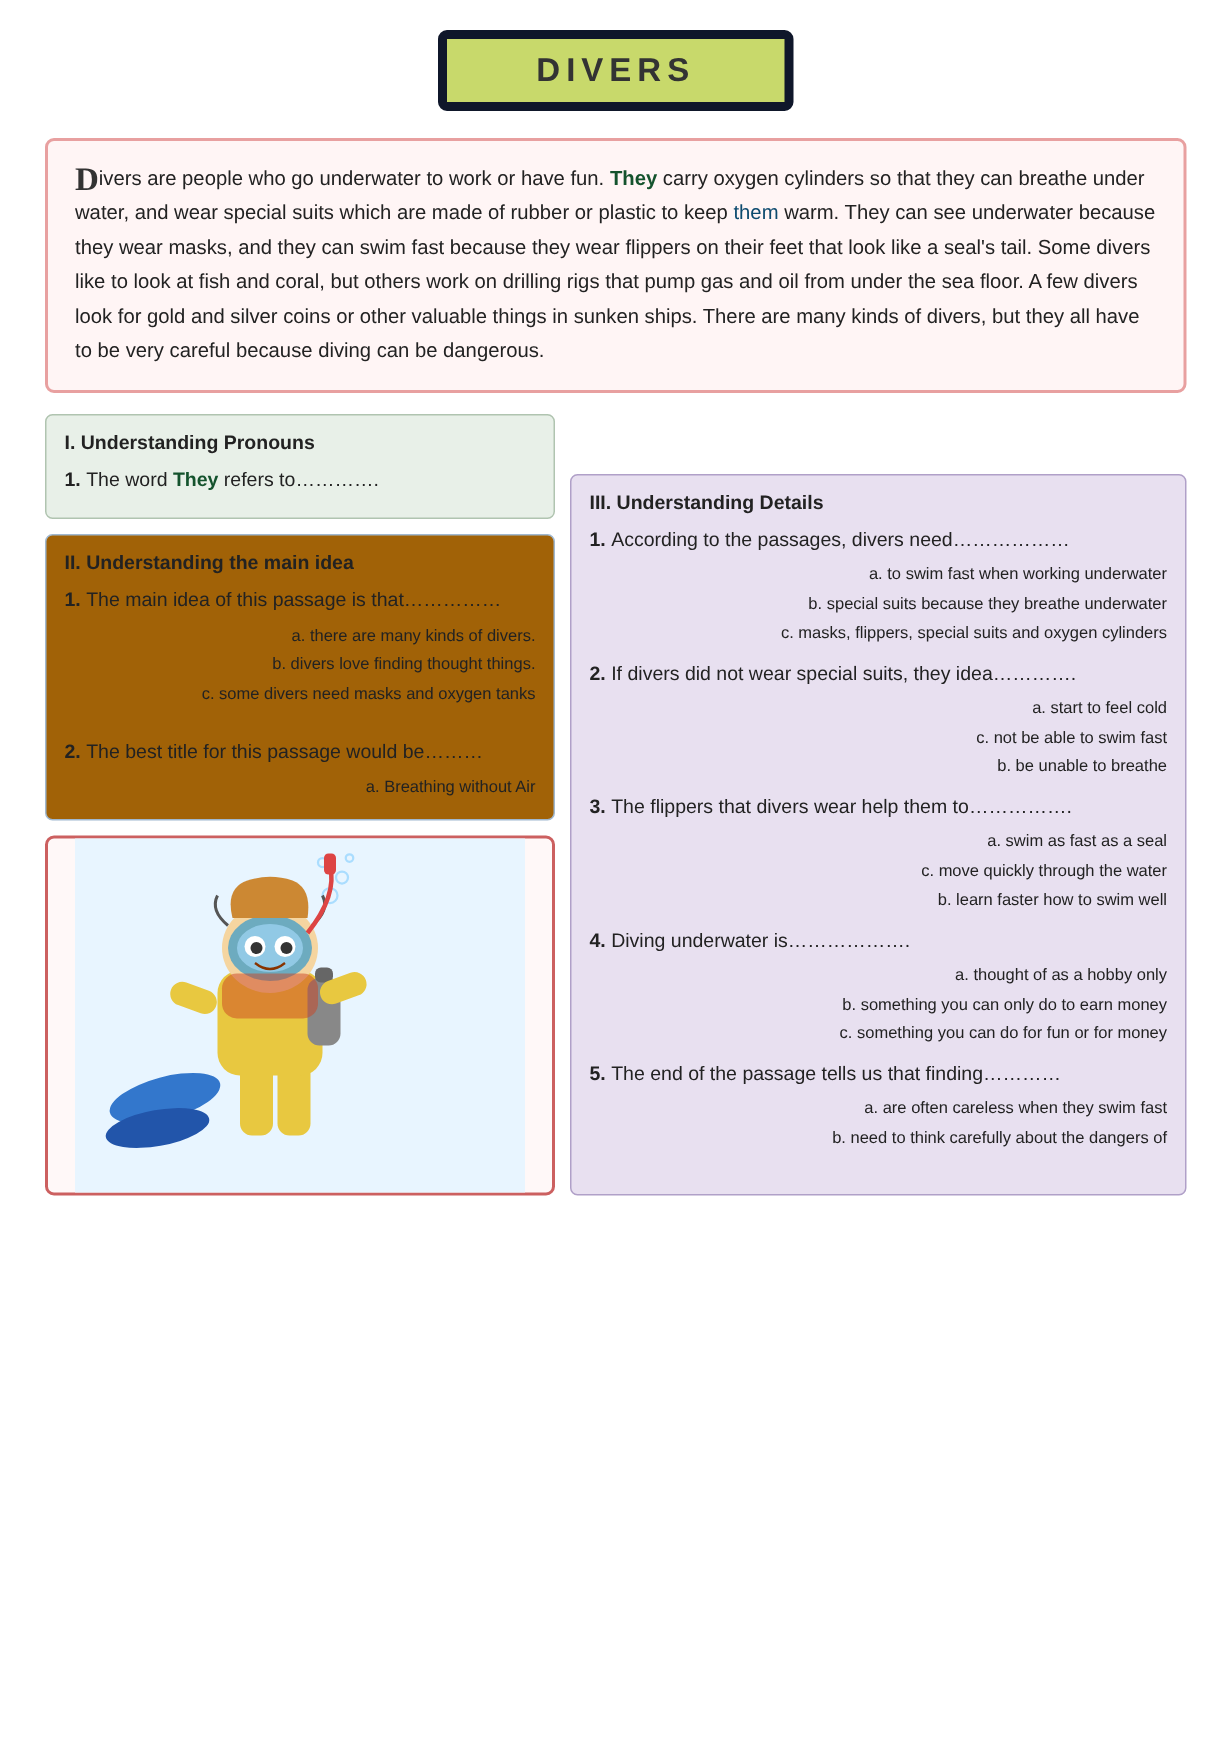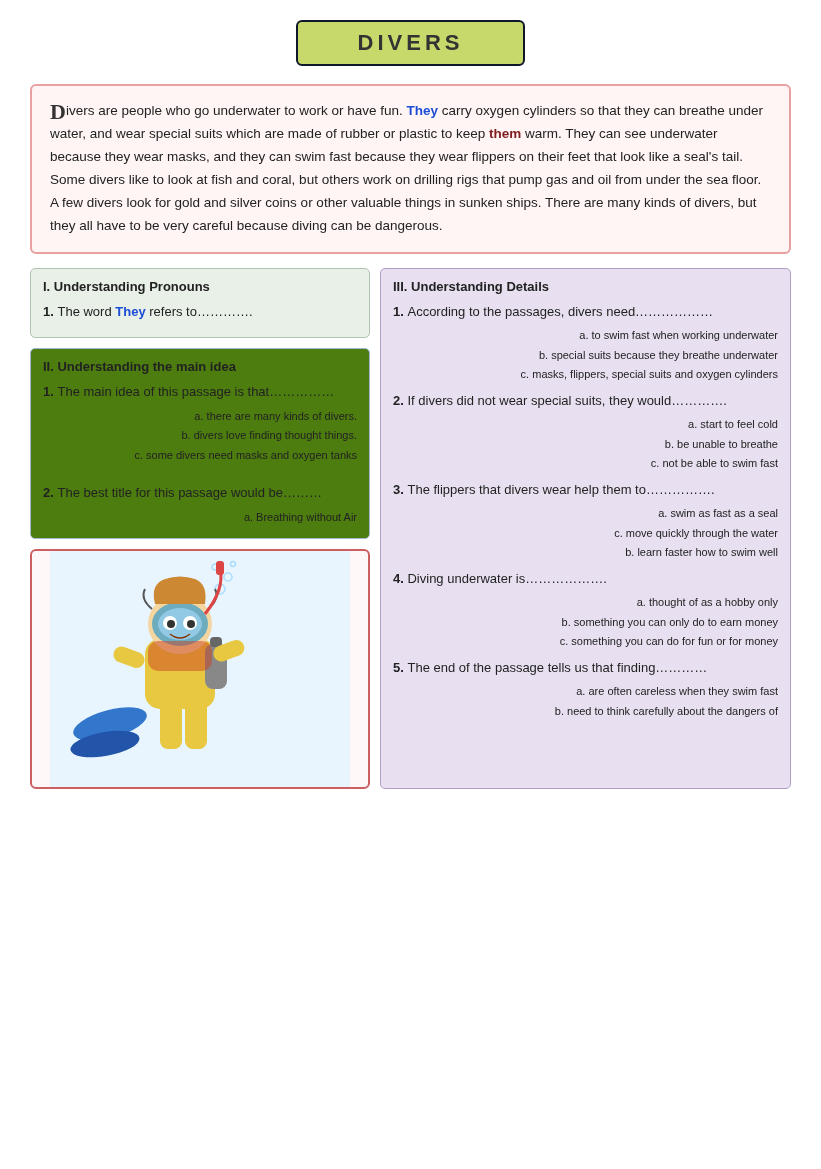--- a/index.html
+++ b/index.html
@@ -12,21 +12,21 @@
       padding: 20px 30px;
       color: #222;
     }
     .title-box {
       display: flex;
       justify-content: center;
       margin-bottom: 18px;
     }
     .title-inner {
       background: #c8d96b;
-      border: 2px solid #0f172a;
+      border: 6px solid #0f172a;
       border-radius: 6px;
       padding: 8px 60px;
       font-size: 22px;
       font-weight: bold;
       letter-spacing: 4px;
       color: #333;
     }
     .passage-box {
       border: 2px solid #e8a0a0;
       background: #fff5f5;
@@ -38,50 +38,51 @@
     }
     .passage-box .big-d {
       font-size: 22px;
       font-weight: bold;
       font-family: serif;
       color: #333;
       line-height: 1;
       vertical-align: bottom;
     }
     .highlight-red {
-      color: #1d4ed8;
+      color: #14532d;
       font-weight: bold;
     }
     .highlight-teal {
-      color: #7f1d1d;
-      font-weight: bold;
+      color: #0c4a6e;
+      font-weight: normal;
     }
     .columns {
       display: flex;
       gap: 10px;
       margin-bottom: 10px;
     }
     .left-col {
       width: 340px;
       flex-shrink: 0;
       display: flex;
       flex-direction: column;
       gap: 10px;
     }
     .right-col {
       flex: 1;
+      margin-top: 40px;
     }
     .section-box {
       border: 1.5px solid #b0c4b0;
       border-radius: 5px;
       padding: 10px 12px;
       background: #e8f0e8;
     }
     .section-box.light-blue {
-      background: #4d7c0f;
+      background: #a16207;
       border-color: #a0b8d0;
     }
     .section-box.light-purple {
       background: #e8e0f0;
       border-color: #b0a0c8;
     }
     .section-title {
       font-weight: bold;
       font-size: 13px;
       margin-bottom: 8px;
@@ -211,25 +212,25 @@
       <div class="question">
         <span class="question-num">1. </span>
         <span>According to the passages, divers need………………</span>
       </div>
       <div class="option">a. to swim fast when working underwater</div>
       <div class="option">b. special suits because they breathe underwater</div>
       <div class="option">c. masks, flippers, special suits and oxygen cylinders</div>
 
       <div class="question" style="margin-top:8px;">
         <span class="question-num">2. </span>
-        <span>If divers did not wear special suits, they would………….</span>
+        <span>If divers did not wear special suits, they idea………….</span>
       </div>
       <div class="option">a. start to feel cold</div>
+      <div class="option">c. not be able to swim fast</div>
       <div class="option">b. be unable to breathe</div>
-      <div class="option">c. not be able to swim fast</div>
 
       <div class="question" style="margin-top:8px;">
         <span class="question-num">3. </span>
         <span>The flippers that divers wear help them to…………….</span>
       </div>
       <div class="option">a. swim as fast as a seal</div>
       <div class="option">c. move quickly through the water</div>
       <div class="option">b. learn faster how to swim well</div>
 
       <div class="question" style="margin-top:8px;">

